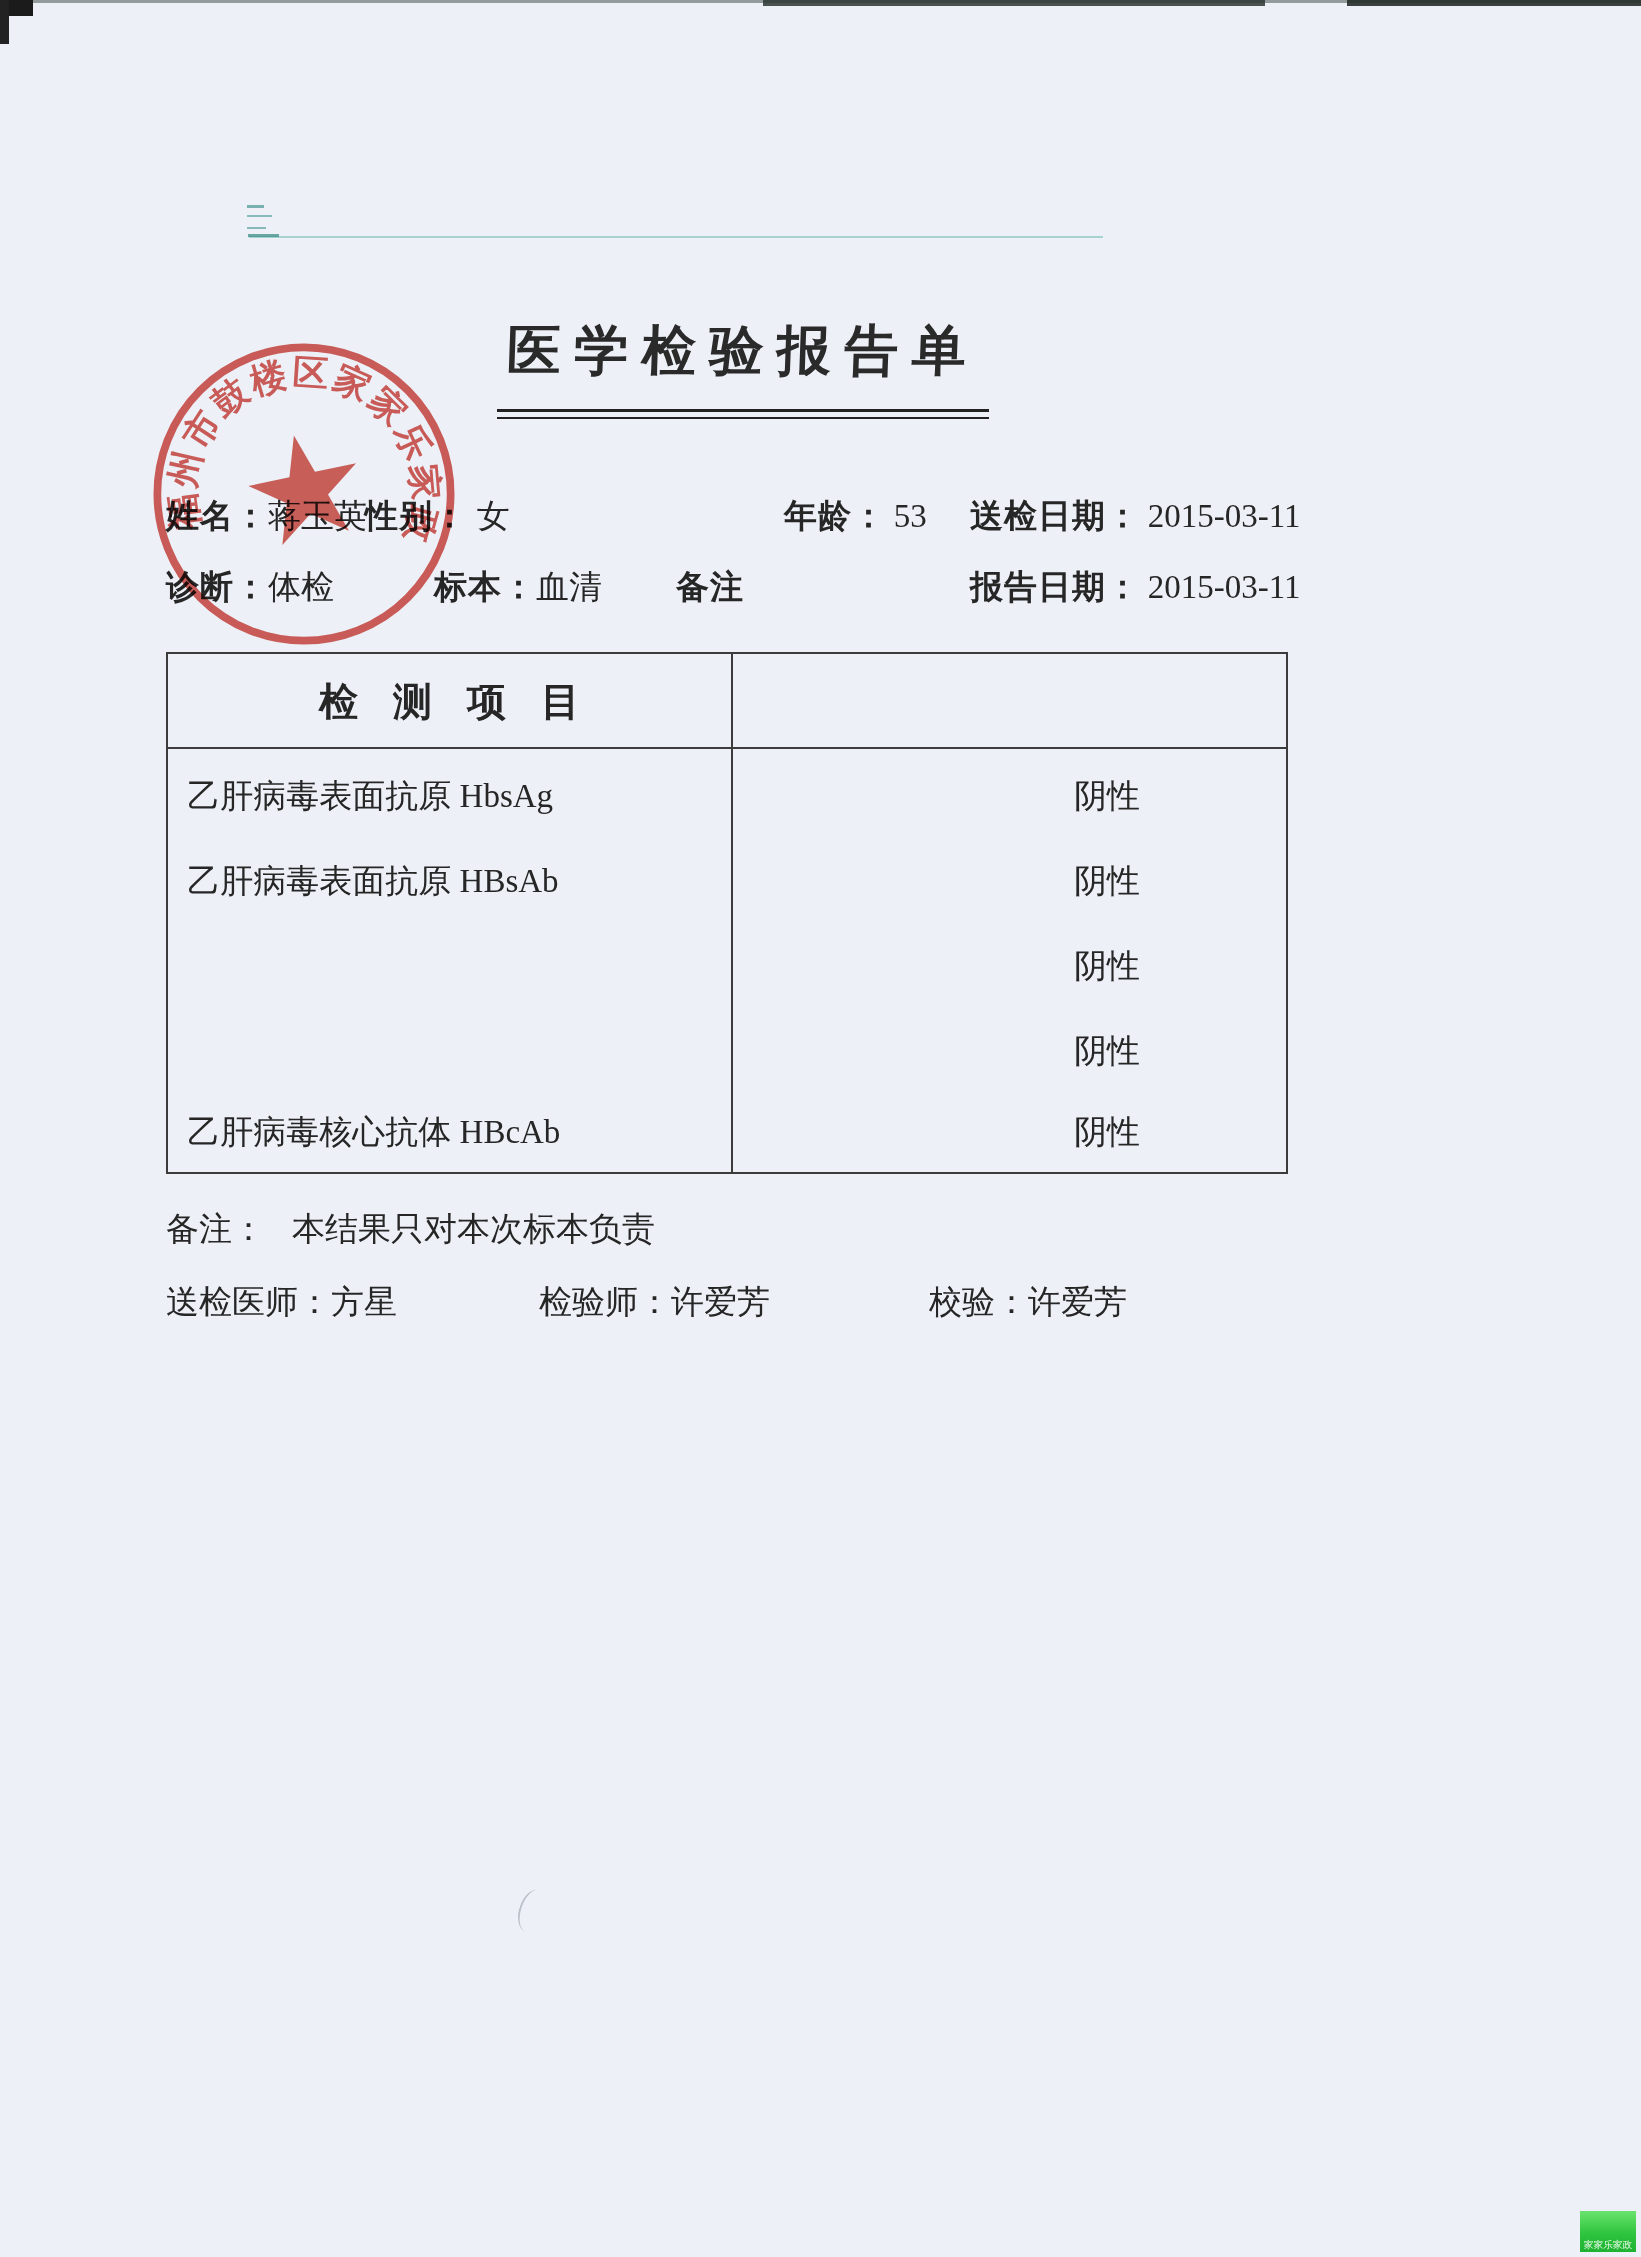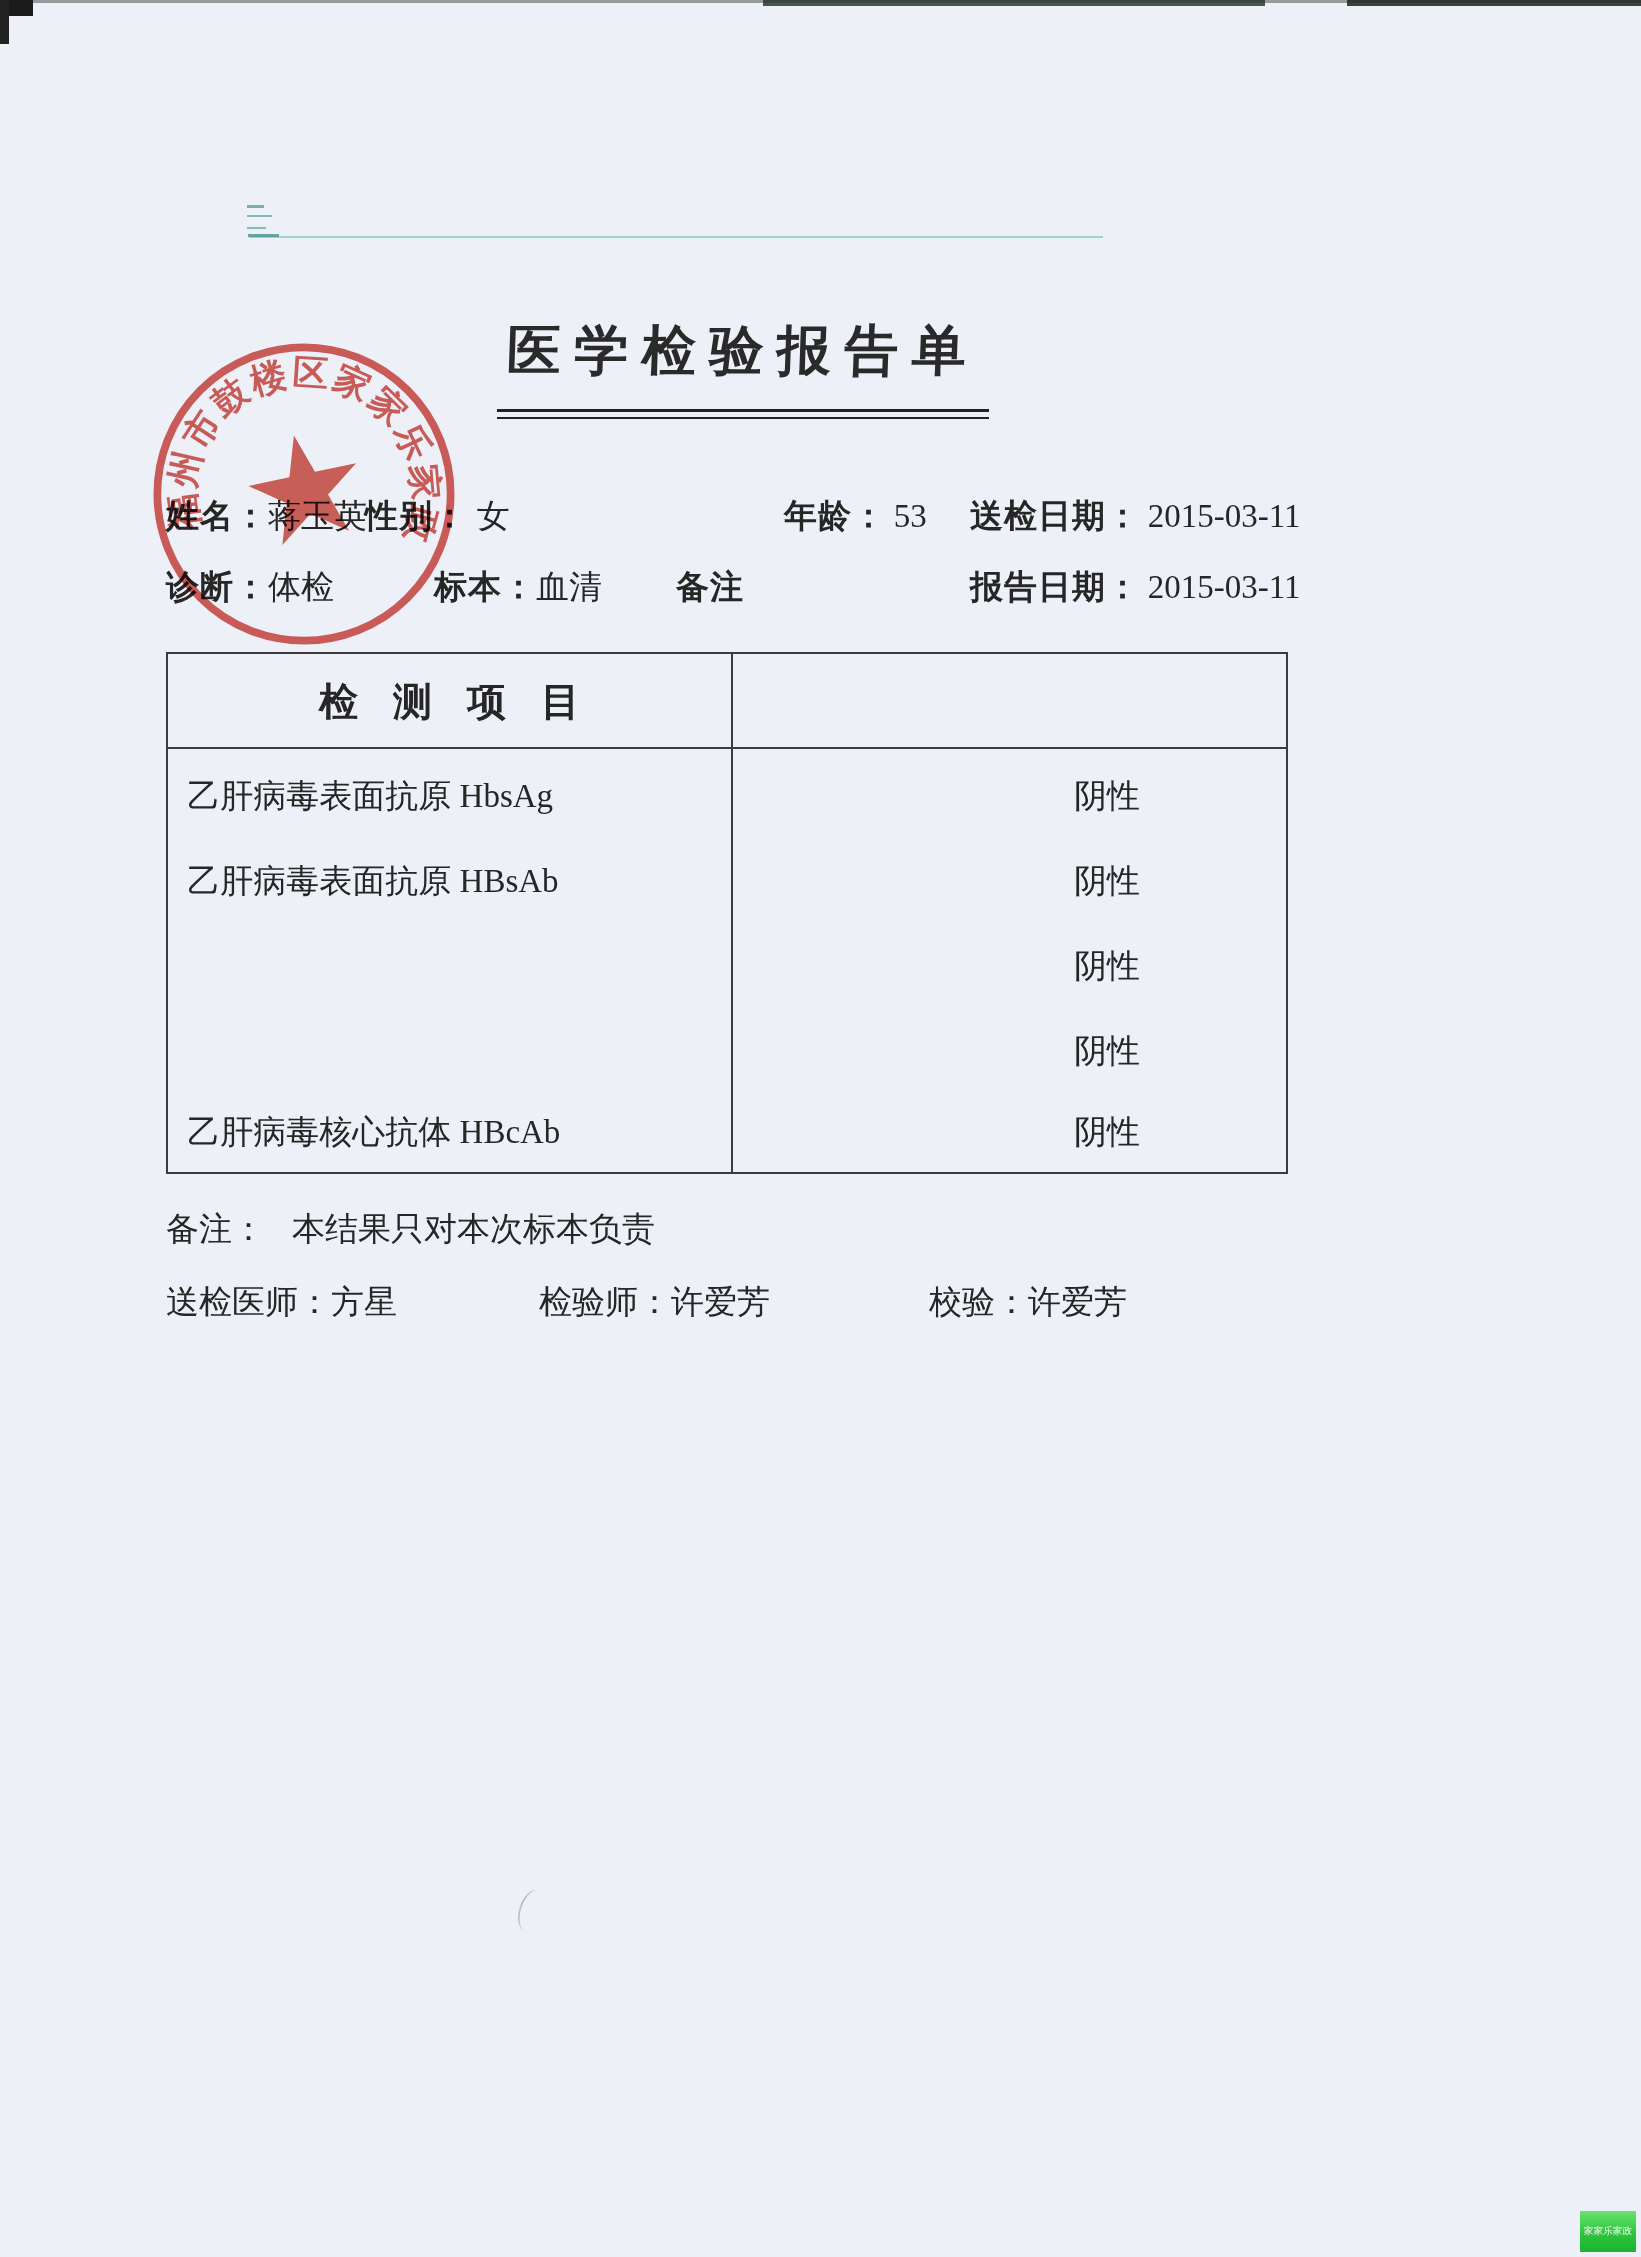--- a/index.html
+++ b/index.html
@@ -49,21 +49,21 @@
   
   .foot{position:absolute;font-size:33px;white-space:nowrap;}
   
   .stamp{position:absolute;left:140px;top:330px;width:328px;height:328px;mix-blend-mode:multiply;opacity:.88;}
   
   .pen-mark{position:absolute;left:519px;top:1889px;width:25px;height:44px;border-left:2.9px solid #8b929c;border-radius:50%;opacity:.5;transform:rotate(18deg);}
   
   .badge{
     position:absolute;left:1580px;top:2211px;width:56px;height:41px;
     background:linear-gradient(180deg,#6ae36e 0%,#2fc43e 55%,#1db231 100%);
-    display:flex;align-items:center;justify-content:center;
+    display:flex;align-items:flex-end;justify-content:center;
   }
   .badge span{font-size:9.7px;color:#eafbea;font-family:"Liberation Sans","DejaVu Sans",sans-serif;letter-spacing:0;}
 </style>
 </head>
 <body>
 
 <div class="page">
 
   <div class="edge-top"></div>
   <div class="edge-top-seg1"></div>

